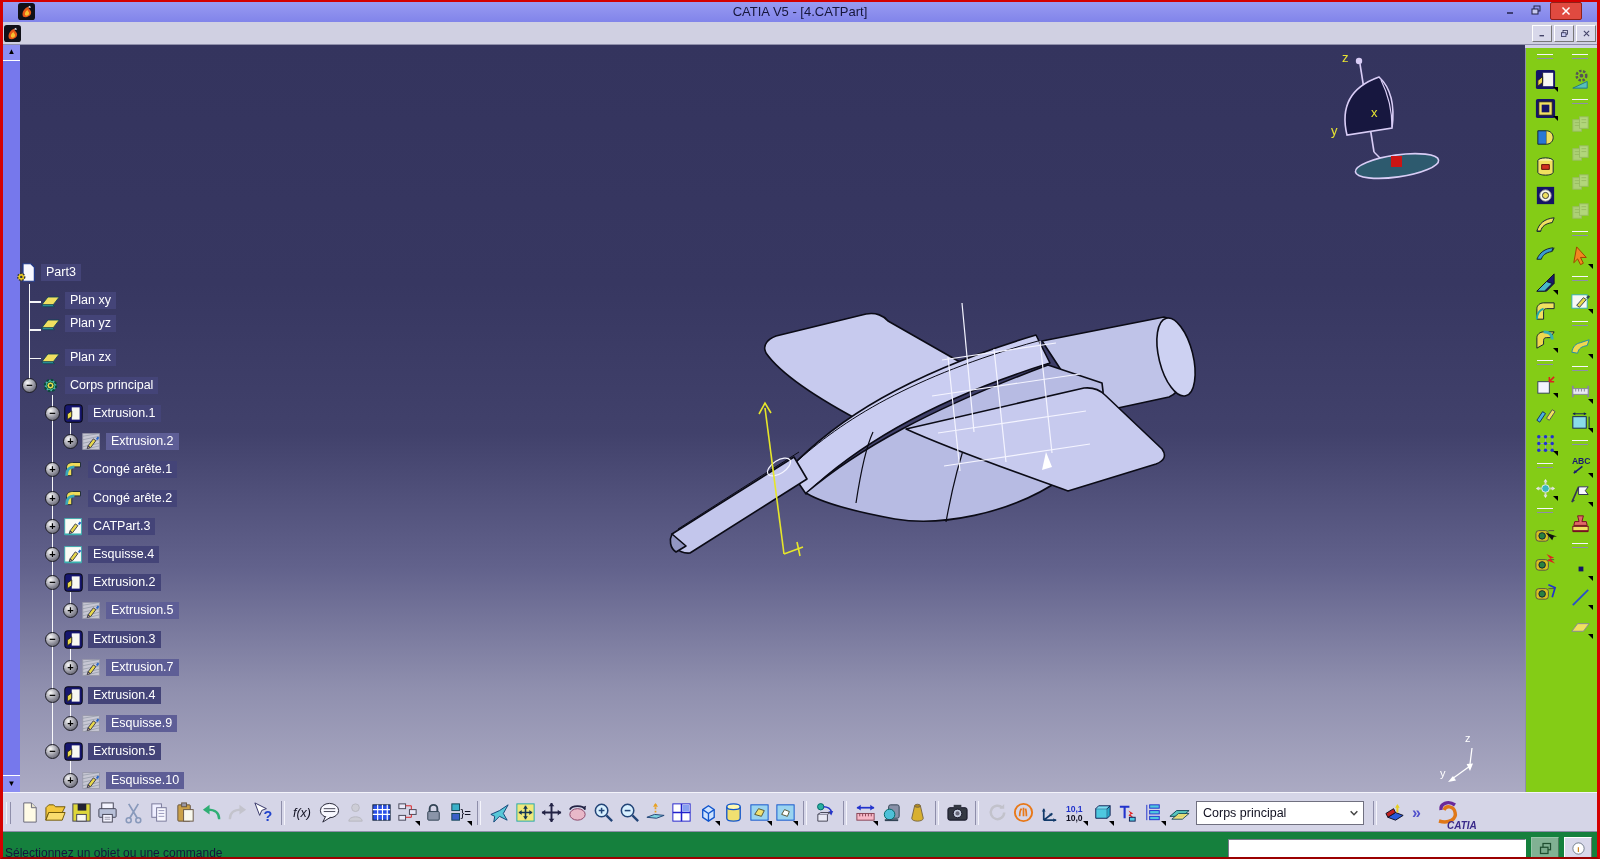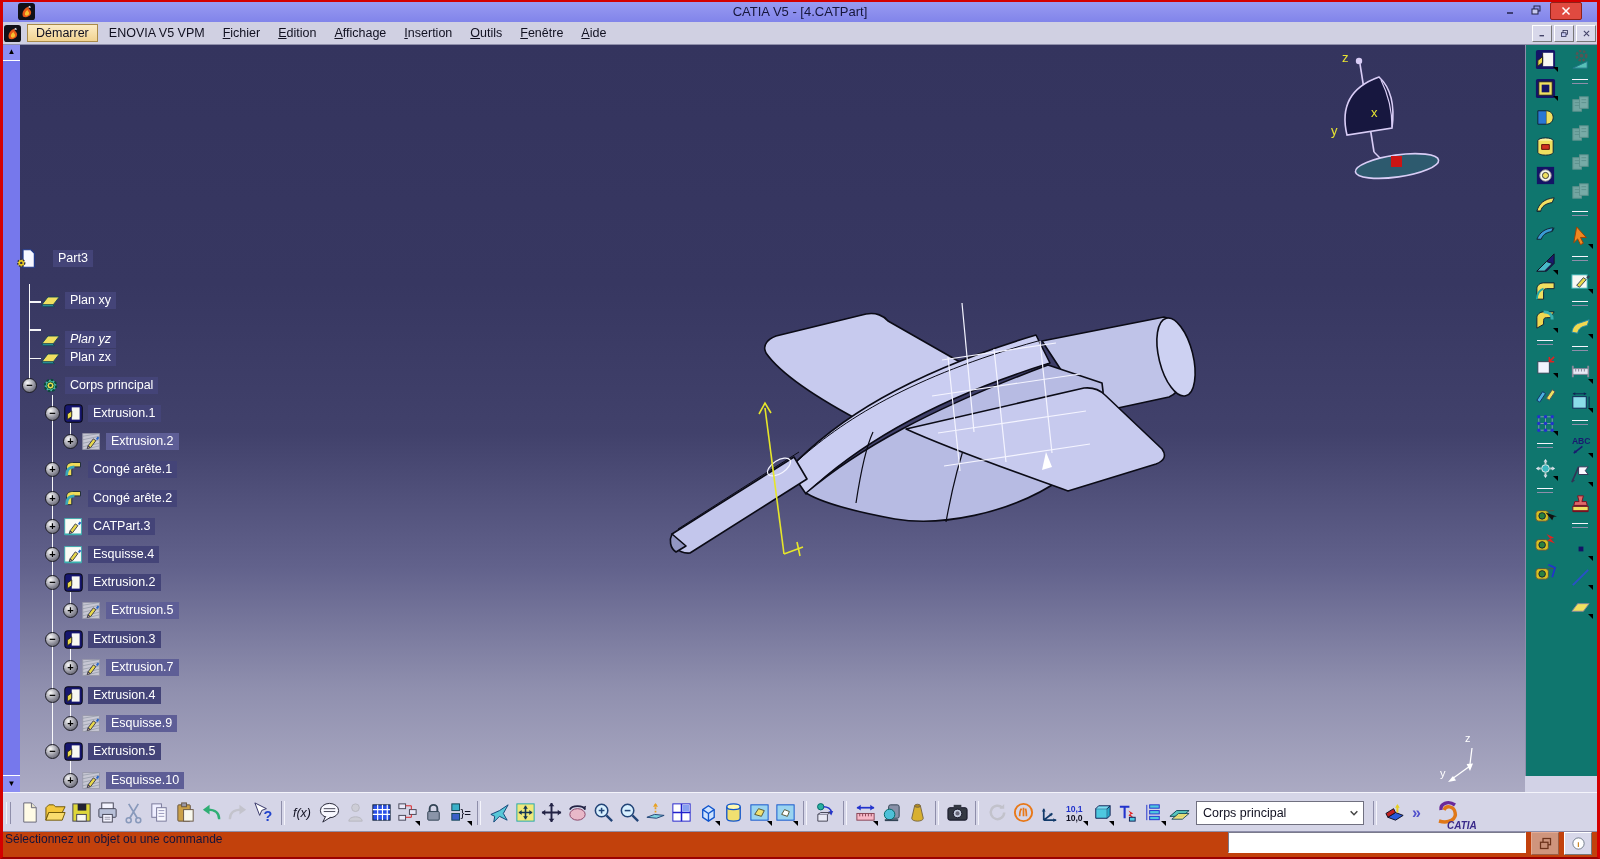--- a/index.html
+++ b/index.html
@@ -45,21 +45,21 @@
        background:radial-gradient(circle at 35% 30%,#fbfbfb,#8d8d99 58%,#4e4e58);
        border:1px solid #1c1c24;color:#000;font:bold 11px/11px "Liberation Sans",sans-serif;
        display:flex;align-items:center;justify-content:center}
   .ticon{width:21px;height:21px;flex:none;margin-right:4px}
   .ticon svg{width:21px;height:21px}
   .chip{background:#444478;color:#fff;font-size:12.5px;padding:1px 5px 2px;white-space:nowrap}
   .chip.lite{background:#5e5e96}
   .tline{position:absolute;background:rgba(255,255,255,.95)}
 
   
-  #rightbar{position:absolute;left:1525px;top:28px;width:72px;height:748px;background:#0f766e;
+  #rightbar{position:absolute;left:1525px;top:48px;width:72px;height:748px;background:#84cc16;
             border-left:1px solid #8e8eaa;z-index:8}
   .rcol{position:absolute;top:2px;width:32px;display:flex;flex-direction:column;align-items:center;gap:3px}
   #col-a{left:3px} #col-b{left:38px}
   .grip{width:16px;height:3px;border-top:1px solid #f6f6fd;border-bottom:1px solid #8e8eaa;margin:4px 0}
 
   
   .ic{width:26px;height:26px;position:relative;display:flex;align-items:center;justify-content:center;flex:none}
   .ic svg{width:23px;height:23px}
   .ic.disabled{filter:grayscale(1) opacity(.5)}
   .dd{position:absolute;right:0;bottom:0;width:0;height:0;border-left:5px solid transparent;border-top:5px solid #000}
@@ -70,22 +70,22 @@
   .vsep{width:2px;height:24px;border-left:1px solid #8e8eaa;border-right:1px solid #f4f4fb;margin:0 5px;flex:none}
   .grip-v{width:3px;height:22px;border-left:1px solid #f4f4fb;border-right:1px solid #8e8eaa;margin-right:5px;flex:none}
   .combo{width:160px;height:22px;background:#fff;border:1px solid #707080;display:flex;align-items:center;
          font-size:12.5px;color:#101020;padding-left:6px;margin:0 4px;flex:none}
   .combo .cv{margin-left:auto;width:18px;height:100%;display:flex;align-items:center;justify-content:center}
   .combo .cv svg{width:10px;height:10px}
   .chevrons{color:#5050cc;font-weight:bold;font-size:16px;margin:0 4px;flex:none}
   .logo{width:56px;height:32px;flex:none}
 
   
-  #statusbar{position:absolute;left:0;top:831px;right:0;height:28px;background:#c2410c;
-             border-top:1px solid #8e8eaa;display:flex;align-items:flex-start;padding:0 8px 0 5px;
+  #statusbar{position:absolute;left:0;top:831px;right:0;height:28px;background:#15803d;
+             border-top:1px solid #8e8eaa;display:flex;align-items:flex-end;padding:0 8px 0 5px;
              font-size:12px;color:#14143c;z-index:20}
   #cmd-input{width:292px;height:17px;margin-left:auto;border:1px solid;border-color:#7a7a8c #fff #fff #7a7a8c;
              background:#fff;font-size:12px}
   .sbtn{width:26px;height:21px;margin-left:5px;background:#d8d8ea;border:1px solid;border-color:#fff #777 #777 #fff;
         display:flex;align-items:center;justify-content:center;flex:none}
   .sbtn svg{width:15px;height:15px}
   .sbtn.disabled{filter:grayscale(1) opacity(.55)}
 </style>
 </head>
 <body>
@@ -120,31 +120,20 @@
     </span>
 </div>
 
 <div id="menubar">
   <span class="appicon"><svg viewBox="0 0 24 24">
         <rect width="24" height="24" rx="4" fill="#101018"></rect>
         <path d="M7 19c-2-6 2-12 8-14-2 4 6 5 3 11-2 4-8 5-11 3z" fill="#e85818"></path>
         <path d="M10 17c-1-3 1-6 4-7-1 2 3 3 1.5 6-1 2-4 2.5-5.5 1z" fill="#f8c030"></path>
         <path d="M14 6l3-2 1 3z" fill="#f8f8ff"></path>
       </svg></span>
-  <span id="menu-items" style="display:flex;align-items:center">
-      <span class="menu-item hl">Démarrer</span>
-      <span class="menu-item">ENOVIA V5 VPM</span>
-      <span class="menu-item"><u>F</u>ichier</span>
-      <span class="menu-item"><u>E</u>dition</span>
-      <span class="menu-item"><u>A</u>ffichage</span>
-      <span class="menu-item"><u>I</u>nsertion</span>
-      <span class="menu-item"><u>O</u>utils</span>
-      <span class="menu-item"><u>F</u>enêtre</span>
-      <span class="menu-item"><u>A</u>ide</span>
-    </span>
   <span id="menu-controls">
       <span class="mctl">
         <svg viewBox="0 0 24 24">
           <path d="M4 18h12" stroke="#22224a" stroke-width="3"></path>
         </svg>
       </span>
       <span class="mctl">
         <svg viewBox="0 0 24 24">
           <rect x="8" y="4" width="12" height="10" fill="none" stroke="#22224a" stroke-width="2"></rect>
           <rect x="4" y="10" width="12" height="10" fill="#c8caf0" stroke="#22224a" stroke-width="2"></rect>
@@ -229,36 +218,36 @@
     <div class="tline" style="left: 29px; top: 284px; width: 1.4px; height: 101.8px;"></div>
     <div class="tline" style="left: 29px; top: 301.2px; width: 12px; height: 1.4px;"></div>
     <div class="tline" style="left: 29px; top: 329.4px; width: 12px; height: 1.4px;"></div>
     <div class="tline" style="left: 29px; top: 357.6px; width: 12px; height: 1.4px;"></div>
     <div class="tline" style="left: 52px; top: 394.8px; width: 1.4px; height: 357.6px;"></div>
     <div class="tline" style="left: 70px; top: 423px; width: 1.4px; height: 19.2px;"></div>
     <div class="tline" style="left: 70px; top: 592.2px; width: 1.4px; height: 19.2px;"></div>
     <div class="tline" style="left: 70px; top: 648.6px; width: 1.4px; height: 19.2px;"></div>
     <div class="tline" style="left: 70px; top: 705px; width: 1.4px; height: 19.2px;"></div>
     <div class="tline" style="left: 70px; top: 761.4px; width: 1.4px; height: 19.2px;"></div>
-    <div class="trow" style="left: 16px; top: 248px; gap: 12px;">
+    <div class="trow" style="left: 16px; top: 262px;">
       <span class="ticon"><svg viewBox="0 0 24 24">
           <path d="M8 2h9l4 4v16H8z" fill="#f8f8ff" stroke="#223a8a" stroke-width="1.4"></path>
           <circle cx="6" cy="17" r="4" fill="#e8c820" stroke="#334" stroke-width="1.6" stroke-dasharray="2 1.4"></circle>
           <circle cx="6" cy="17" r="1.4" fill="#334"></circle>
         </svg></span>
       <span class="chip">Part3</span>
     </div>
     <div class="trow" style="left: 40px; top: 290.2px; text-align: center;">
       <span class="ticon"><svg viewBox="0 0 24 24">
           <path d="M2 17l7-9h13l-7 9z" fill="#f0e060" stroke="#145"></path>
           <path d="M2 17l1.6 2h13l-1.8-2z" fill="#38b0b0" stroke="#145"></path>
         </svg></span>
       <span class="chip">Plan xy</span>
     </div>
-    <div class="trow" style="left: 40px; top: 329px; font-style: italic;">
+    <div class="trow" style="left: 40px; top: 313px;">
       <span class="ticon"><svg viewBox="0 0 24 24">
           <path d="M2 17l7-9h13l-7 9z" fill="#f0e060" stroke="#145"></path>
           <path d="M2 17l1.6 2h13l-1.8-2z" fill="#38b0b0" stroke="#145"></path>
         </svg></span>
       <span class="chip">Plan yz</span>
     </div>
     <div class="trow" style="left: 40px; top: 346.6px;">
       <span class="ticon"><svg viewBox="0 0 24 24">
           <path d="M2 17l7-9h13l-7 9z" fill="#f0e060" stroke="#145"></path>
           <path d="M2 17l1.6 2h13l-1.8-2z" fill="#38b0b0" stroke="#145"></path>

